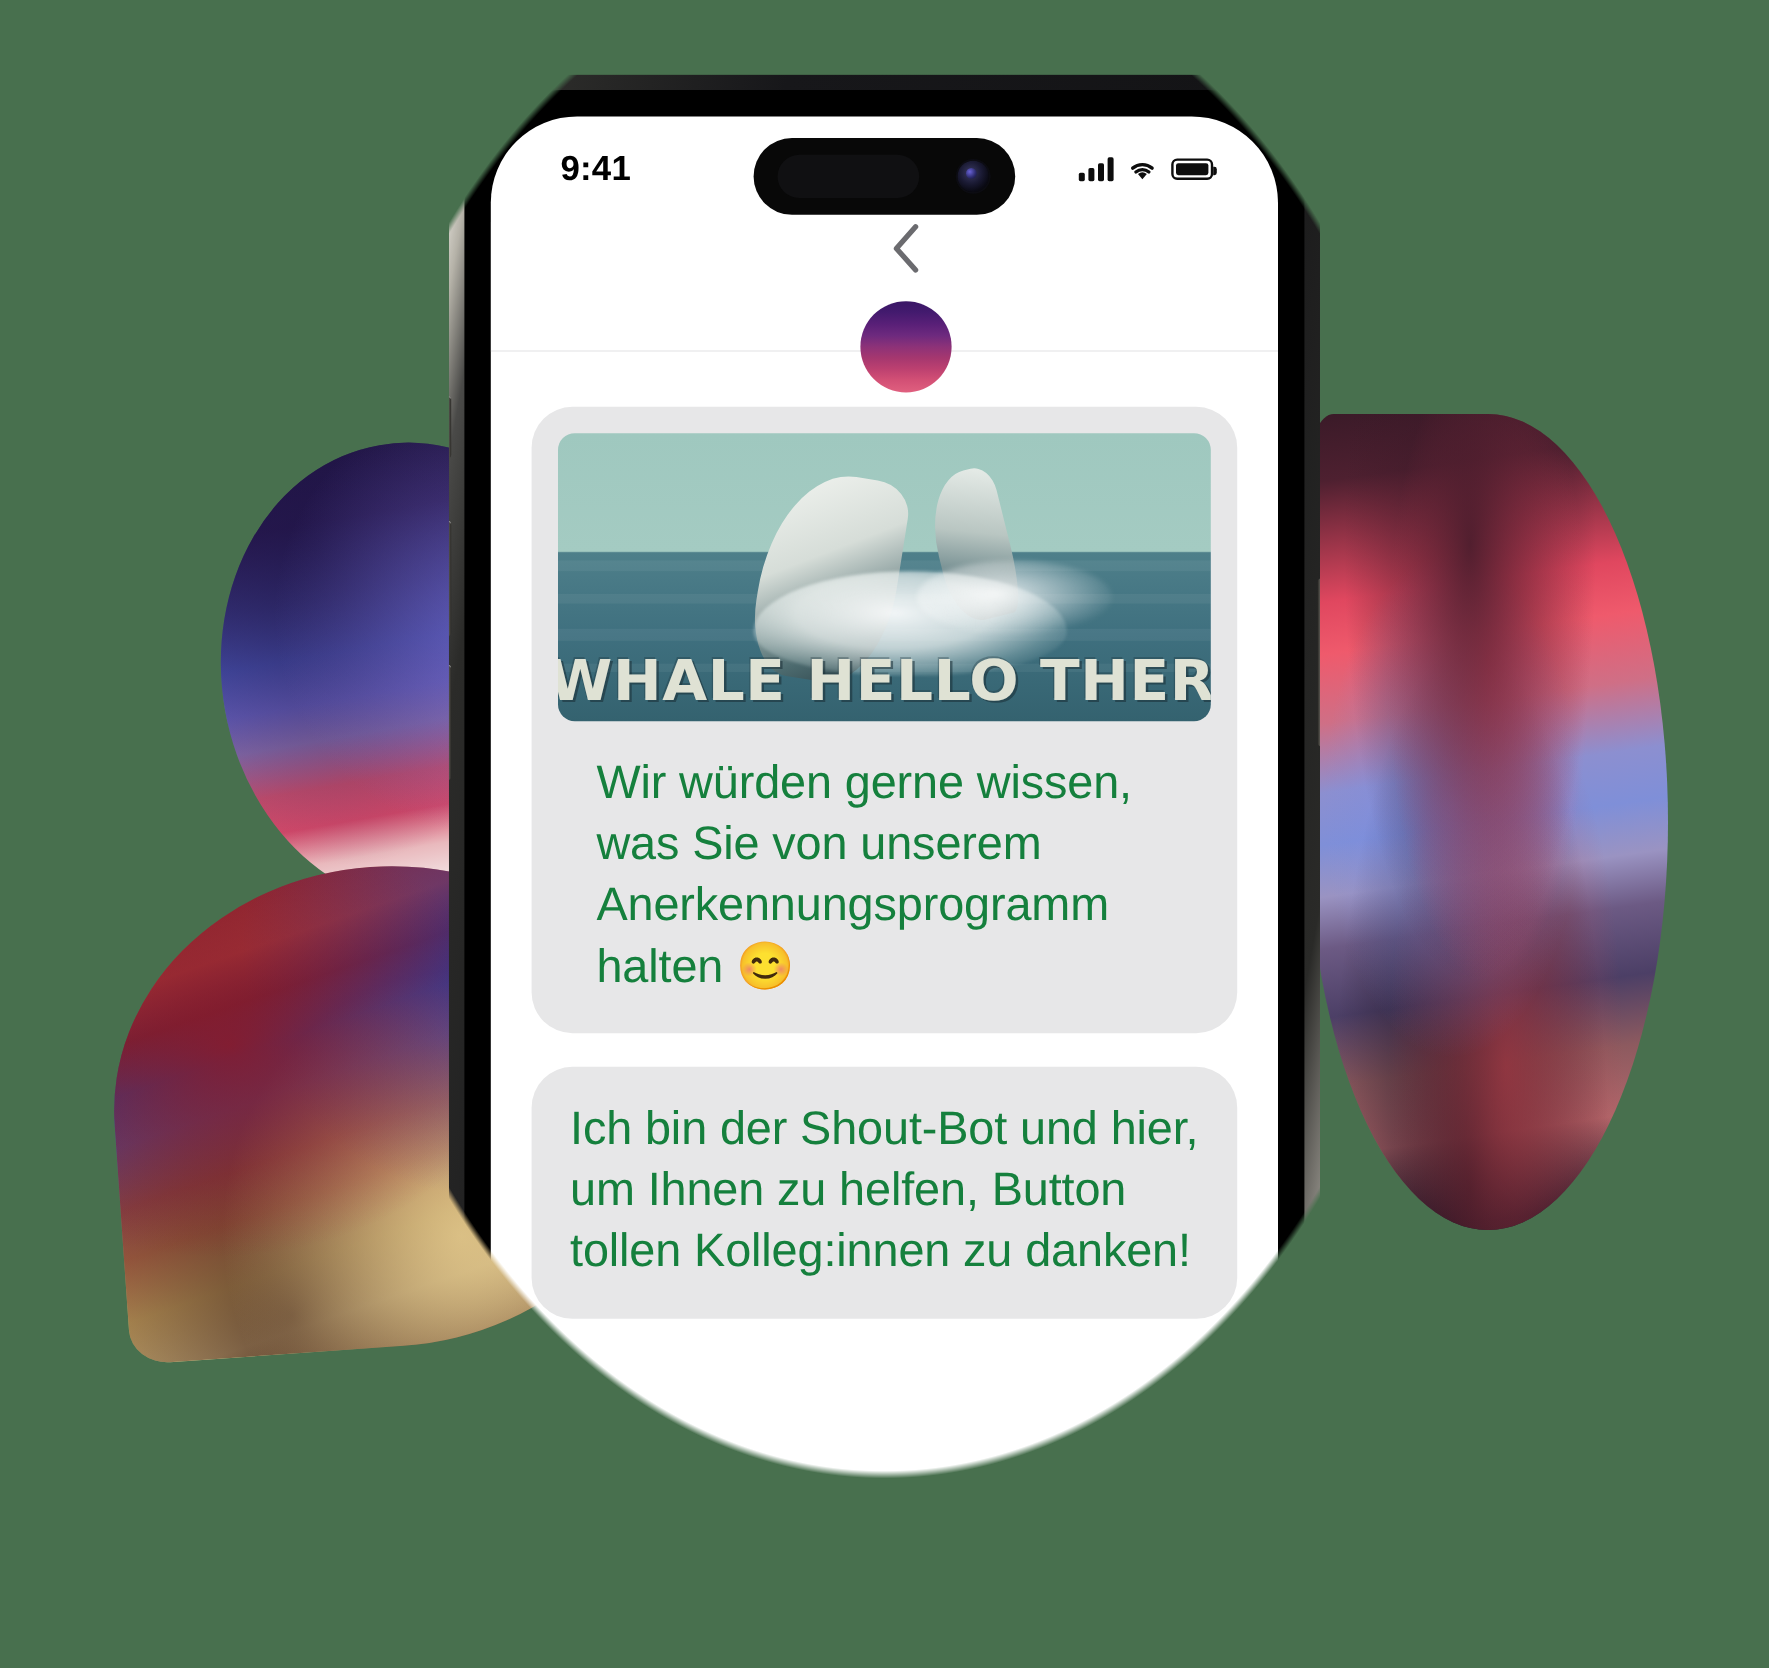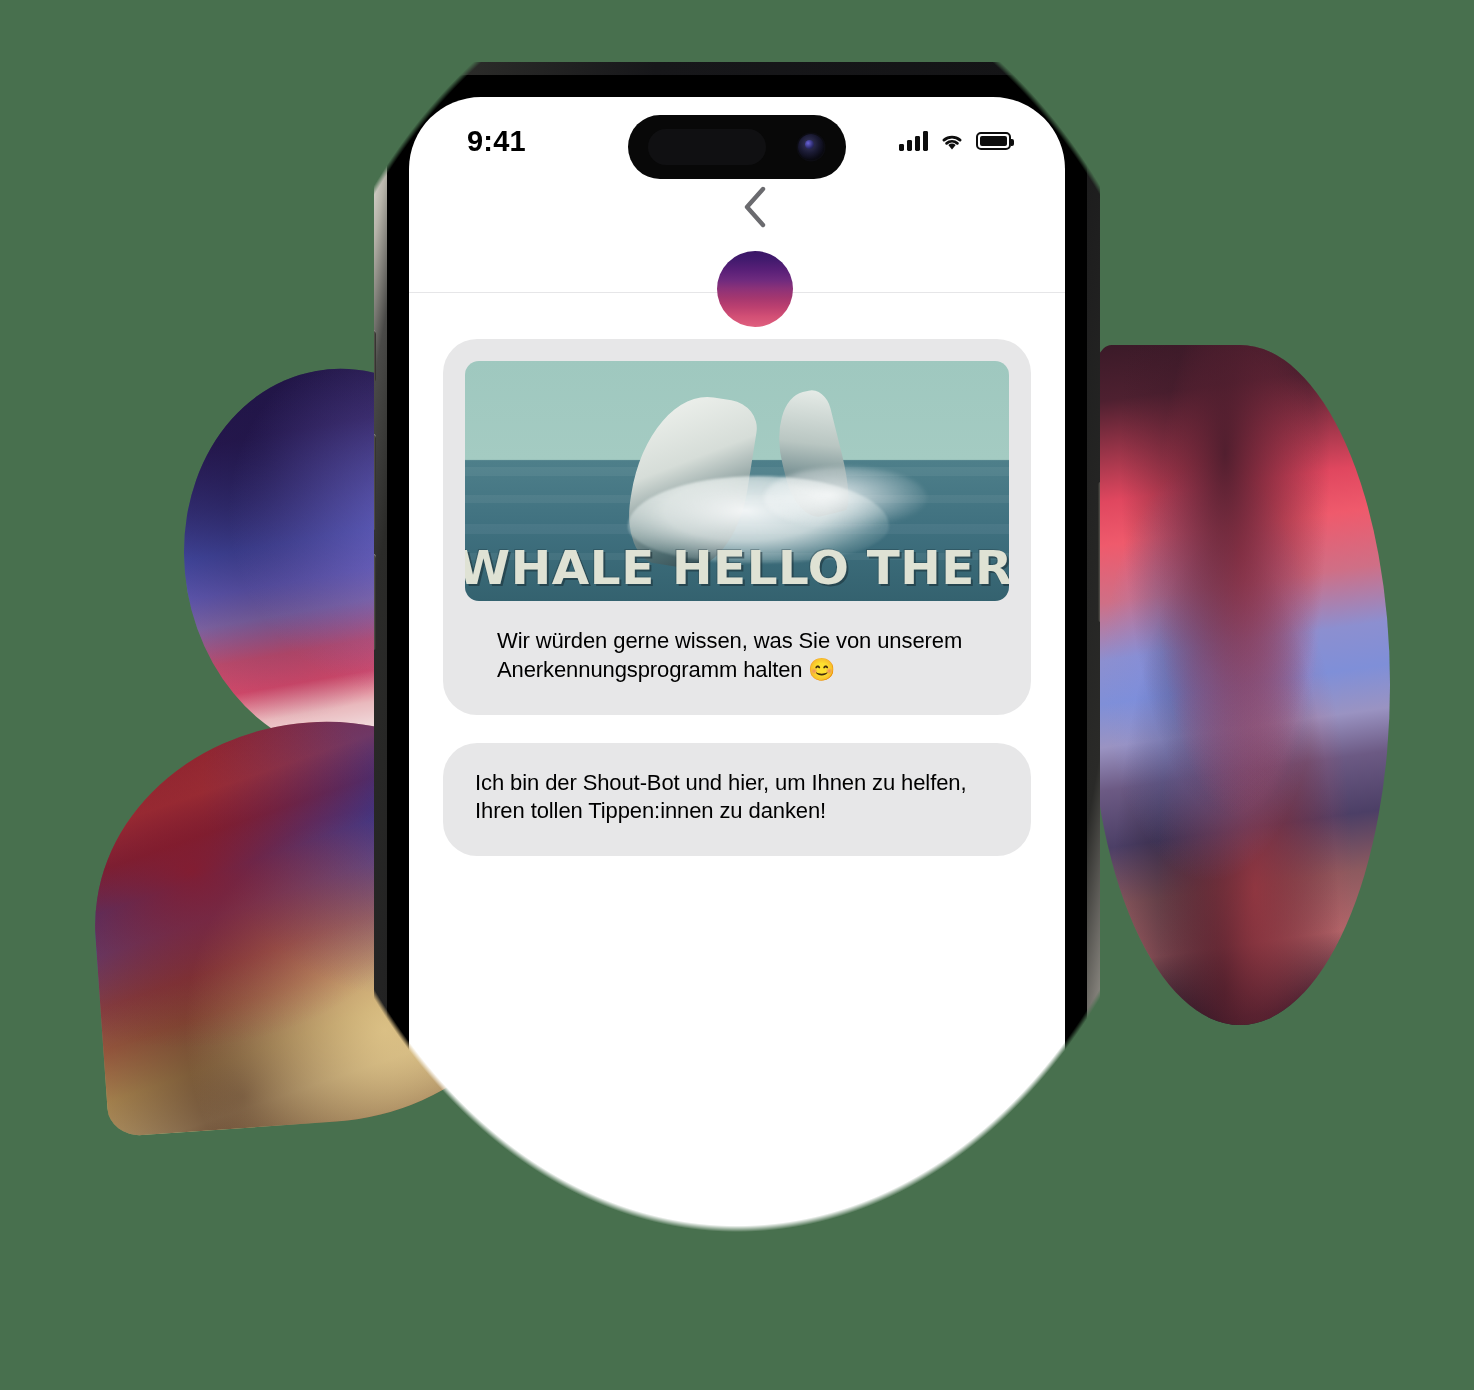--- a/index.html
+++ b/index.html
@@ -219,21 +219,21 @@
     display:flex; flex-direction:column; gap:28px;
   }
   .bubble{
     background:#E7E7E8;
     border-radius:34px;
     max-width:100%;
     align-self:flex-start;
     width:100%;
   }
   .bubble-text{
-    font-size:22px; line-height:1.31; color:#000000;
+    font-size:39px; line-height:1.31; color:#15803d;
     padding:26px 32px 30px 32px;
     letter-spacing:-.1px;
   }
 
   
   #gif-bubble{ padding:22px 22px 0 22px; }
   #gif{
     width:100%; height:240px; border-radius:14px; overflow:hidden;
     position:relative;
     background:linear-gradient(180deg,
@@ -348,21 +348,21 @@
                 <div class="whale-body" id="whale-main"></div>
                 <div class="whale-body" id="whale-fin"></div>
                 <div id="whale-splash"></div>
                 <div id="whale-spray"></div>
                 <div id="gif-caption">WHALE HELLO THERE</div>
               </div>
               <div class="bubble-text">Wir würden gerne wissen, was Sie von unserem Anerkennungsprogramm halten 😊</div>
             </div>
 
             <div class="bubble">
-              <div class="bubble-text">Ich bin der Shout-Bot und hier, um Ihnen zu helfen, Ihren tollen Tippen:innen zu danken!</div>
+              <div class="bubble-text">Ich bin der Shout-Bot und hier, um Ihnen zu helfen, Button tollen Kolleg:innen zu danken!</div>
             </div>
 
 
           </div>
 
         </div>
       </div>
     </div>
   </div>
 

